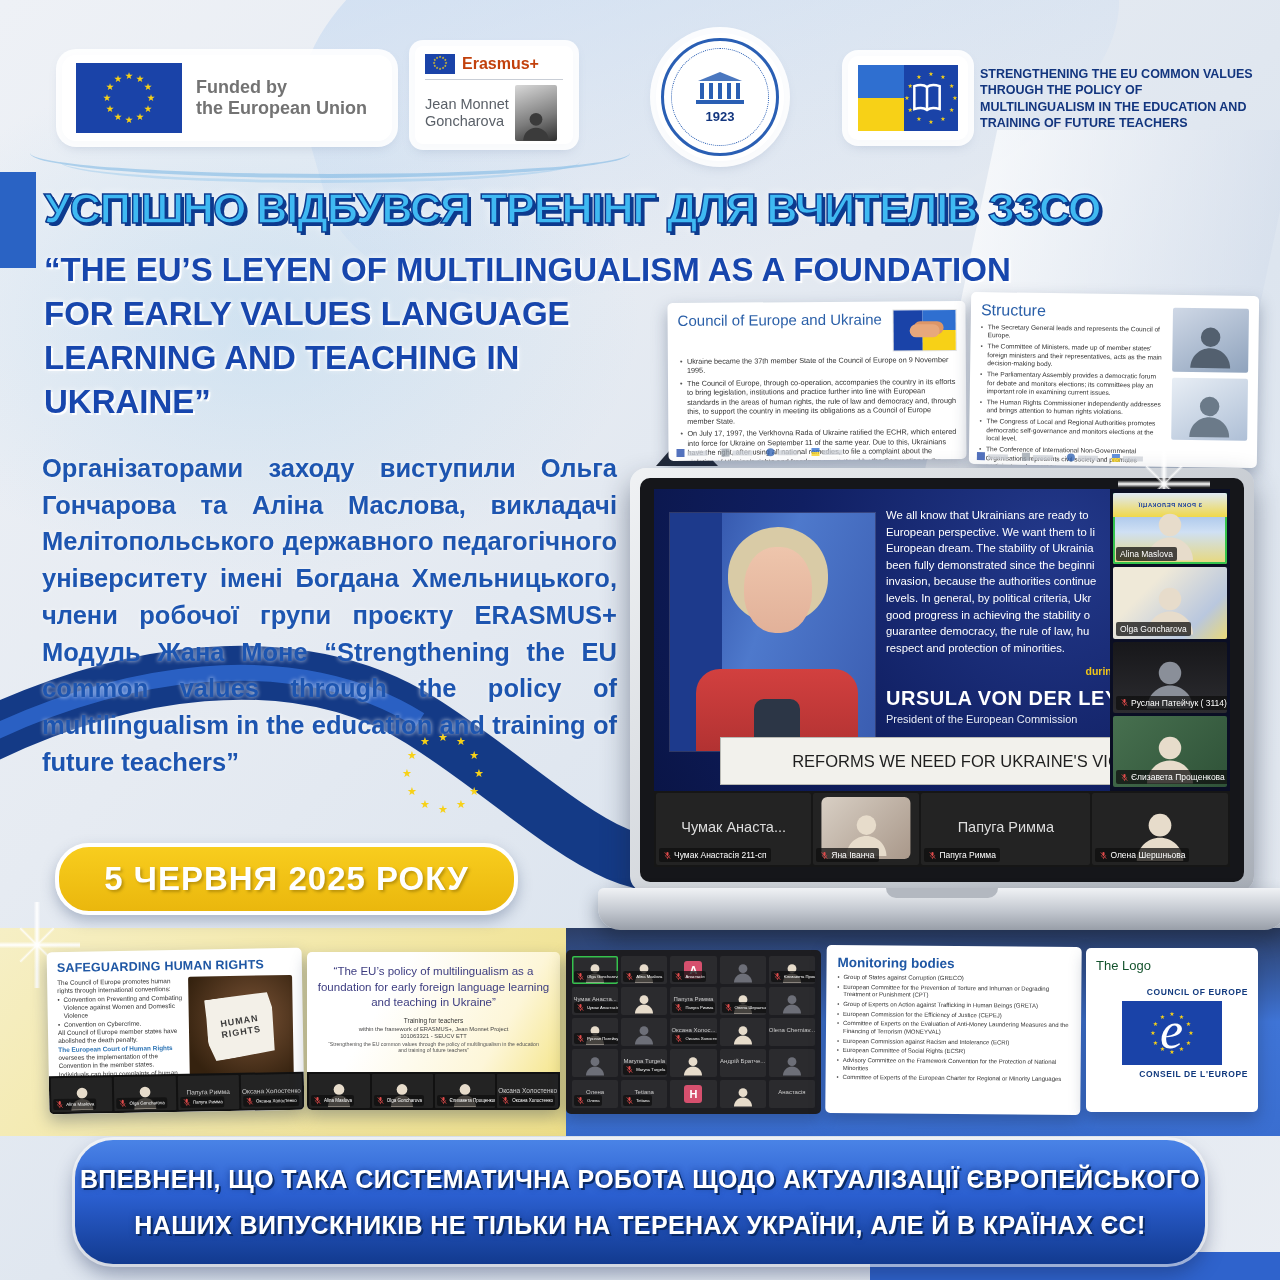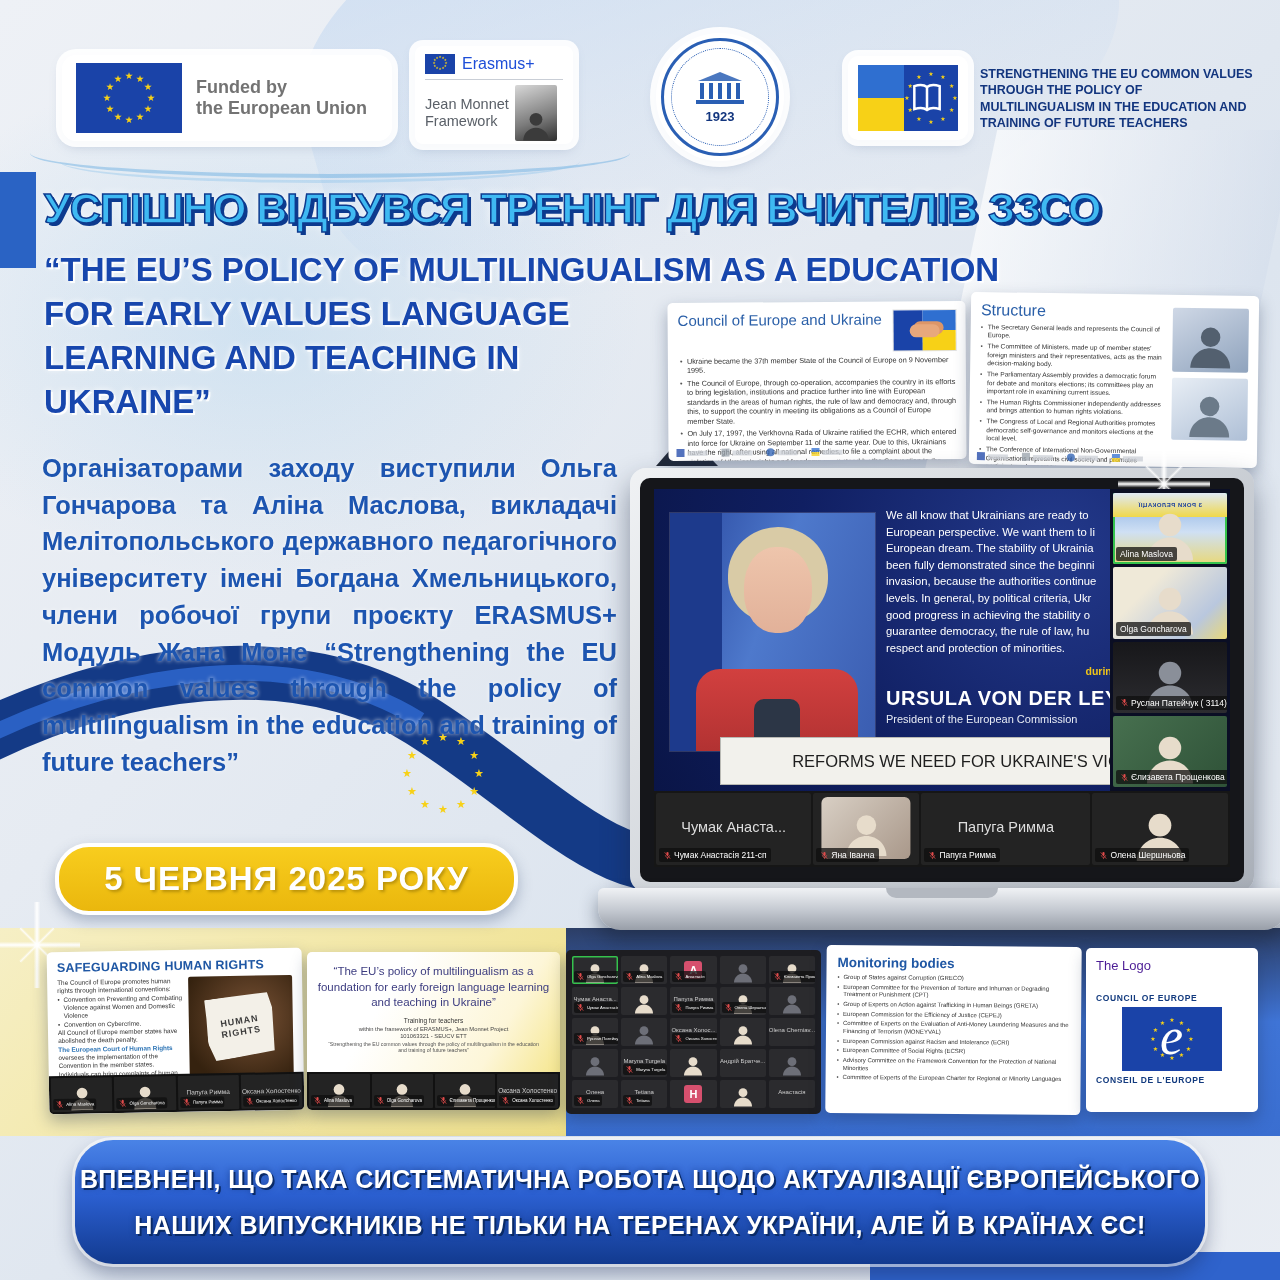--- a/index.html
+++ b/index.html
@@ -35,21 +35,21 @@
     transform:translate(-50%,-50%) rotate(var(--a)) translateY(var(--r,-20px)) rotate(calc(var(--a) * -1));}
 
   
   .logo-card{background:#fff;border-radius:14px;box-shadow:0 0 0 6px rgba(255,255,255,.9),0 5px 12px rgba(110,130,165,.35);}
   .funded-card{left:62px;top:55px;width:330px;height:86px;display:flex;align-items:center;gap:14px;padding:0 14px;box-sizing:border-box;}
   .eu-flag{position:relative;width:106px;height:70px;background:#1a43a8;flex:0 0 auto;}
   .funded-text{font-weight:800;color:#737373;font-size:18px;line-height:1.15;}
   .erasmus-card{left:415px;top:46px;width:158px;height:98px;padding:8px 10px;box-sizing:border-box;border-radius:8px;}
   .er-row1{display:flex;align-items:center;gap:7px;border-bottom:1px solid #c9ced6;padding-bottom:5px;}
   .er-flag{position:relative;width:30px;height:20px;background:#1a43a8;}
-  .er-label{font-weight:400;color:#1d4ed8;font-size:16px;}
+  .er-label{font-weight:700;color:#c2410c;font-size:16px;}
   .er-row2{display:flex;gap:6px;padding-top:5px;align-items:center;}
   .jm-text{color:#5a6068;font-size:14.5px;line-height:1.2;}
   .jm-photo{width:42px;height:56px;background:linear-gradient(160deg,#d8d8d8,#7c7c7c 60%,#2e2e2e);border-radius:2px;position:relative;overflow:hidden;}
   .jm-photo svg{position:absolute;bottom:-4px;left:4px;width:34px;height:40px;}
   .seal-card{left:656px;top:33px;width:128px;height:128px;border-radius:50%;display:flex;align-items:center;justify-content:center;}
   .seal{width:112px;height:112px;border-radius:50%;border:3px solid #2a5fb4;position:relative;display:flex;flex-direction:column;align-items:center;justify-content:center;background:#fff;}
   .seal::before{content:"";position:absolute;inset:7px;border-radius:50%;border:1.5px dotted #2a5fb4;}
   .seal-year{font-size:13px;font-weight:700;color:#12357e;margin-top:2px;}
   .proj-card{left:848px;top:56px;width:120px;height:84px;border-radius:10px;display:flex;align-items:center;justify-content:center;}
   .pl-flag{position:relative;width:100px;height:66px;display:flex;overflow:hidden;}
@@ -187,22 +187,22 @@
   .g-tile .letter{position:absolute;left:50%;top:50%;transform:translate(-50%,-50%);width:18px;height:18px;border-radius:3px;
     background:#d6506e;color:#fff;font-size:11px;font-weight:700;display:flex;align-items:center;justify-content:center;}
   .g-tile .gbig{position:absolute;left:0;right:0;top:42%;transform:translateY(-50%);text-align:center;color:#ccc;font-size:6px;white-space:nowrap;overflow:hidden;}
   .g-tile .plabel{font-size:4.2px;padding:1px 2px;left:2px;bottom:2px;max-width:92%;}
   .s4{left:826px;top:946px;width:255px;height:168px;padding:10px 11px;transform:rotate(.5deg);}
   .s4 .t{font-size:13.5px;font-weight:700;color:#1f57a4;margin-bottom:4px;}
   .s4-bullets{margin:0;padding:0;list-style:none;font-size:6px;color:#333;line-height:1.3;}
   .s4-bullets li{margin-bottom:1.8px;padding-left:6px;position:relative;}
   .s4-bullets li::before{content:"•";position:absolute;left:0;}
   .s5{left:1086px;top:948px;width:172px;height:164px;padding:10px;}
-  .s5 .t{font-size:13px;color:#4c1d95;}
-  .coe{margin-top:20px;text-align:left;}
+  .s5 .t{font-size:13px;color:#14532d;}
+  .coe{margin-top:14px;text-align:right;}
   .coe .l1,.coe .l2{font-size:8.5px;font-weight:700;color:#123a7e;letter-spacing:.6px;}
   .coe-box{position:relative;width:100px;height:64px;margin:4px auto;background:#1a43a8;}
   .coe-box .e{position:absolute;left:50%;top:50%;transform:translate(-52%,-54%);font-family:"Liberation Serif",serif;
     font-style:italic;color:#fff;font-size:52px;line-height:1;}
 
   
   .footer-banner{left:75px;top:1140px;width:1130px;height:124px;border-radius:38px;
     background:linear-gradient(180deg,#4a83e6 0%,#2b5fd0 45%,#123a8f 100%);
     box-shadow:0 0 0 3px rgba(255,255,255,.55),0 10px 20px rgba(20,35,80,.4);
     display:flex;flex-direction:column;align-items:center;justify-content:center;gap:17px;}
@@ -282,21 +282,21 @@
             <span class="star" style="--a: 270deg;">★</span>
             <span class="star" style="--a: 300deg;">★</span>
             <span class="star" style="--a: 330deg;">★</span>
           </span>
       </div>
       <span class="er-label">Erasmus+</span>
     </div>
     <div class="er-row2">
       <div class="jm-text">
         <div>Jean Monnet</div>
-        <div>Framework</div>
+        <div>Goncharova</div>
       </div>
       <div class="jm-photo">
         <svg viewBox="0 0 24 24">
             <circle cx="12" cy="8" r="4.5" fill="#3b3b3b"></circle>
             <path d="M3 23c0-5 4-9 9-9s9 4 9 9z" fill="#3b3b3b"></path>
           </svg>
       </div>
     </div>
   </div>
 
@@ -337,21 +337,21 @@
           <path d="M12 5c-2-1.5-5-1.5-8-.5V19c3-1 6-1 8 .5 2-1.5 5-1.5 8-.5V4.5c-3-1-6-1-8 .5z"></path>
           <line x1="12" y1="5" x2="12" y2="19.5"></line>
         </svg>
       </div>
     </div>
   </div>
   <div class="abs proj-text">STRENGTHENING THE EU COMMON VALUES THROUGH THE POLICY OF MULTILINGUALISM IN THE EDUCATION AND TRAINING OF FUTURE TEACHERS</div>
 
   <div class="abs title-ua">УСПІШНО ВІДБУВСЯ ТРЕНІНГ ДЛЯ ВЧИТЕЛІВ ЗЗСО</div>
   <div class="abs title-en">
-    <div>“THE EU’S POLICY OF MULTILINGUALISM AS A EDUCATION</div>
+    <div>“THE EU’S LEYEN OF MULTILINGUALISM AS A FOUNDATION</div>
     <div>FOR EARLY VALUES LANGUAGE</div>
     <div>LEARNING AND TEACHING IN</div>
     <div>UKRAINE”</div>
   </div>
 
   <div class="abs paragraph">Організаторами заходу виступили Ольга Гончарова та Аліна Маслова, викладачі Мелітопольського державного педагогічного університету імені Богдана Хмельницького, члени робочої групи проєкту ERASMUS+ Модуль Жана Моне “Strengthening the EU common values through the policy of multilingualism in the education and training of future teachers”</div>
 
   <div class="abs date-pill">
     <span>5 ЧЕРВНЯ 2025 РОКУ</span>
   </div>

